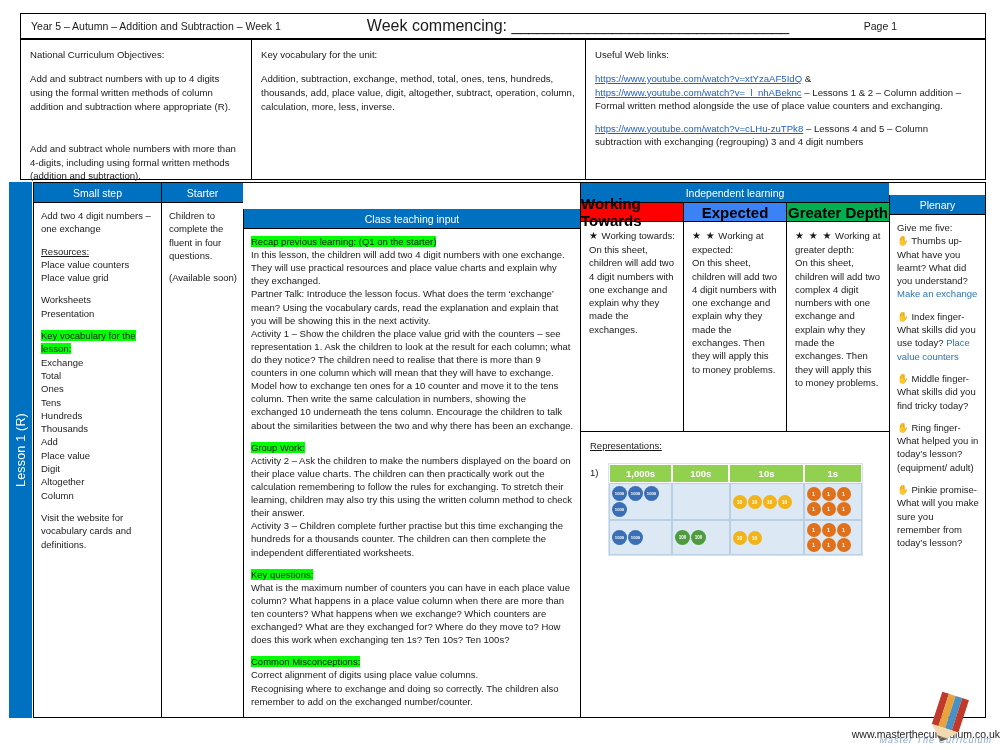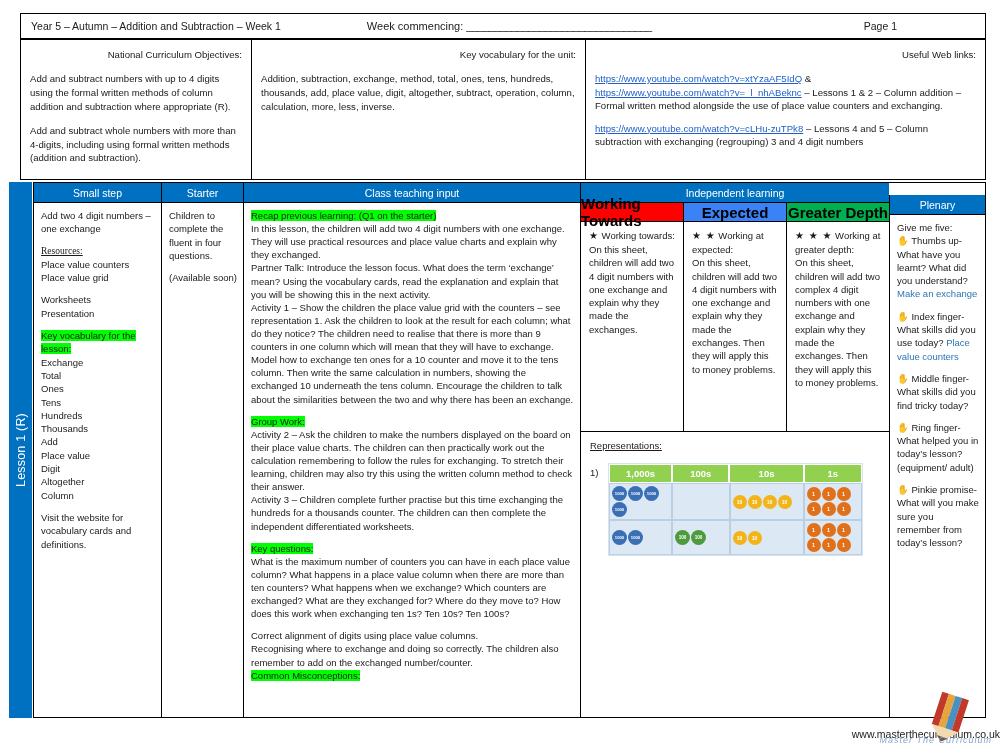--- a/index.html
+++ b/index.html
@@ -14,38 +14,38 @@
   .page { position: relative; width: 1000px; height: 750px; }
 
   
   .title-bar {
     position: absolute; left: 20px; top: 13px;
     width: 966px; height: 26px;
     border: 1.5px solid #000;
     display: flex; align-items: center;
   }
   .title-left   { padding-left: 10px; font-size: 10.5px; white-space: nowrap; }
-  .title-mid    { padding-left: 86px; font-size: 11px; white-space: nowrap; }
+  .title-mid    { padding-left: 86px; font-size: 16px; white-space: nowrap; }
   .title-right  { margin-left: auto; padding-right: 88px; font-size: 10.5px; }
   .blank-line   { letter-spacing: -0.5px; }
 
   
   .info-band {
     position: absolute; left: 20px; top: 39px;
     width: 966px; height: 141px;
     border: 1.5px solid #000;
     display: flex;
   }
   .info-cell { padding: 8px 9px 5px 9px; font-size: 9.6px; line-height: 1.45; }
   .info-cell + .info-cell { border-left: 1.5px solid #000; }
   .cell-nc   { width: 230px; }
   .cell-vocab{ width: 334px; }
   .cell-web  { flex: 1; }
-  .info-head { margin-bottom: 10px; text-align: right; }
-  .info-p    { margin-bottom: 10px; }
+  .info-head { margin-bottom: 10px; }
+  .info-p    { margin-bottom: 28px; }
   .info-p:last-child { margin-bottom: 0; }
   .weblink { color: #1F5FC8; text-decoration: underline; word-break: break-all; }
   .web-p { margin-bottom: 9px; line-height: 1.42; }
 
   
   .spine {
     position: absolute; left: 9px; top: 182px;
     width: 23px; height: 536px;
     background: #0070C0;
   }
@@ -61,35 +61,35 @@
   .grid {
     position: absolute; left: 33px; top: 182px;
     width: 953px; height: 536px;
     border: 1.5px solid #000;
     display: flex;
   }
   .col { display: flex; flex-direction: column; }
   .col + .col { border-left: 1.5px solid #000; }
   .c-step  { width: 127px; }
   .c-start { width:  82px; }
-  .c-teach { width: 337px; }
+  .c-teach { width: 337px; margin-top: 26px; }
   .c-indep { flex: 1; }
   .c-plen  { width:  96px; margin-top: 12px; }
 
   .colhead {
     height: 20px; background: #0070C0; color: #fff;
     font-size: 10.5px; display: flex; align-items: center; justify-content: center;
     border-bottom: 1.5px solid #000;
     flex: 0 0 auto;
   }
   .colbody { padding: 6px 6px 4px 7px; font-size: 9.5px; line-height: 1.4; overflow: hidden; flex: 1; }
 
   .hl { background: #00FF00; }
   .bold { font-weight: normal; }
-  .ul { text-decoration: underline; font-family: Liberation Serif, serif; }
+  .ul { text-decoration: underline; }
   .blue-txt { color: #2E74B5; }
   .gap { height: 9px; }
   .tight { line-height: 1.38; }
 
   
   .indep-split { display: flex; flex-direction: column; height: 100%; }
   .diff-head-row { display: flex; height: 19px; flex: 0 0 auto; border-bottom: 1.5px solid #000; }
   .diff-head {
     flex: 1; display: flex; align-items: center; justify-content: center;
     font-size: 15px; font-weight: bold; color: #000;
@@ -231,23 +231,23 @@
         <div><span class="bold">Partner Talk:</span><span> Introduce the lesson focus. What does the term ‘exchange’ mean? Using the vocabulary cards, read the explanation and explain that you will be showing this in the next activity.</span></div>
         <div>Activity 1 – Show the children the place value grid with the counters – see representation 1. Ask the children to look at the result for each column; what do they notice? The children need to realise that there is more than 9 counters in one column which will mean that they will have to exchange. Model how to exchange ten ones for a 10 counter and move it to the tens column. Then write the same calculation in numbers, showing the exchanged 10 underneath the tens column. Encourage the children to talk about the similarities between the two and why there has been an exchange.</div>
         <div class="gap"></div>
         <div><span class="hl">Group Work:</span></div>
         <div>Activity 2 – Ask the children to make the numbers displayed on the board on their place value charts. The children can then practically work out the calculation remembering to follow the rules for exchanging. To stretch their learning, children may also try this using the written column method to check their answer.</div>
         <div>Activity 3 – Children complete further practise but this time exchanging the hundreds for a thousands counter. The children can then complete the independent differentiated worksheets.</div>
         <div class="gap"></div>
         <div><span class="hl">Key questions:</span></div>
         <div>What is the maximum number of counters you can have in each place value column? What happens in a place value column when there are more than ten counters? What happens when we exchange? Which counters are exchanged? What are they exchanged for? Where do they move to? How does this work when exchanging ten 1s? Ten 10s? Ten 100s?</div>
         <div class="gap"></div>
+        <div><span class="hl">Common Misconceptions:</span></div>
         <div style="white-space:pre-line">Correct alignment of digits using place value columns.
 Recognising where to exchange and doing so correctly. The children also remember to add on the exchanged number/counter.</div>
-        <div><span class="hl">Common Misconceptions:</span></div>
       </div>
     </div>
 
     <div class="col c-indep">
       <div class="colhead">Independent learning</div>
       <div class="indep-split">
 
         <div class="diff-head-row">
           <div class="diff-head" id="dh0" style="background: rgb(255, 0, 0);">Working Towards</div>
           <div class="diff-head" id="dh1" style="background: #3b82f6;">Expected</div>

